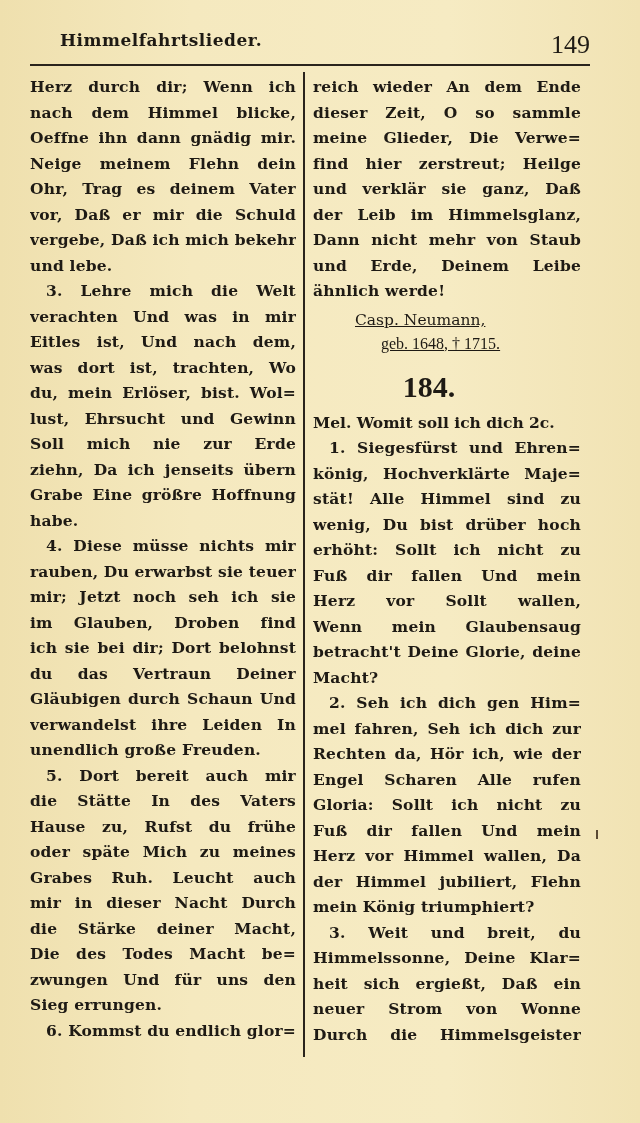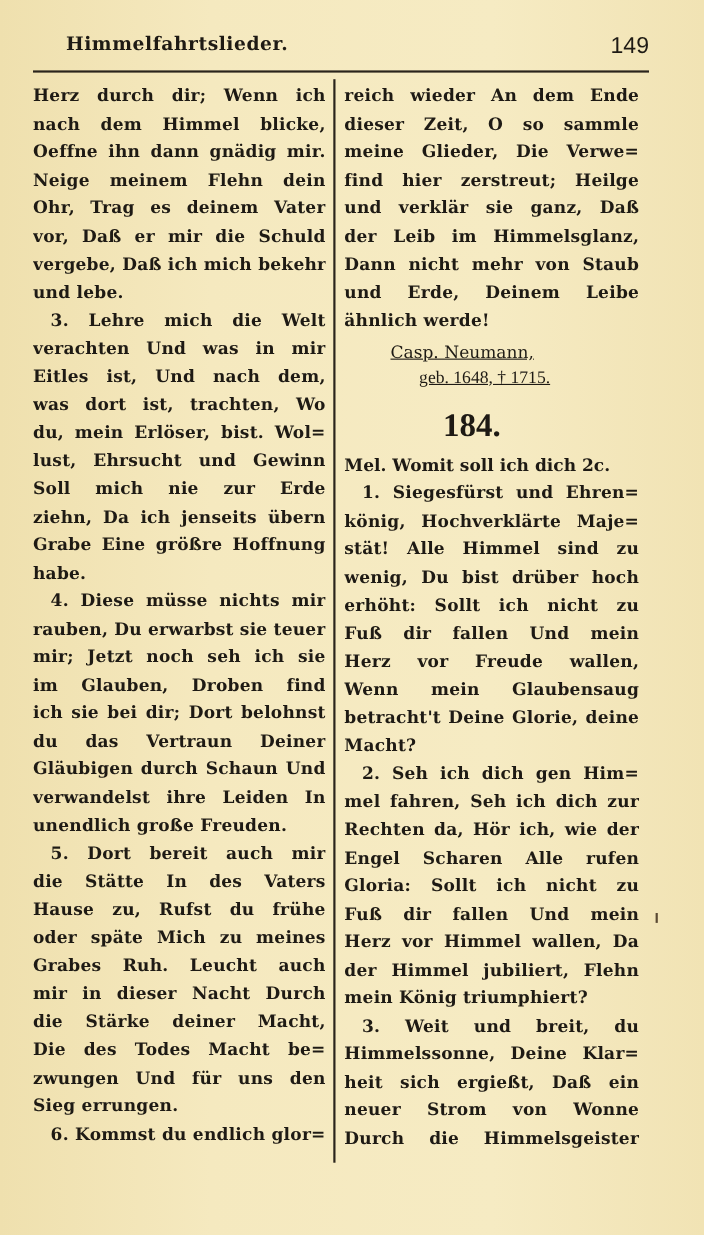--- a/index.html
+++ b/index.html
@@ -35,22 +35,22 @@
       font-family: "DejaVu Serif", serif;
       font-weight: bold;
       font-size: 17px;
       letter-spacing: 0.5px;
       padding-left: 30px;
     }
     .page-number {
       position: absolute;
       right: 0;
       top: 0;
-      font-family: Liberation Sans, sans-serif;
-      font-size: 21px;
+      font-family: Liberation Serif, serif;
+      font-size: 26px;
     }
     .header-rule {
       position: absolute;
       top: 64px;
       left: 30px;
       width: 560px;
       height: 2px;
       background: #2a241c;
     }
     .column-divider {
@@ -204,21 +204,21 @@
     <div class="hymn-number">184.</div>
 
     <div class="melody">Mel. Womit soll ich dich 2c.</div>
 
     <div class="line indent">1. Siegesfürst und Ehren=</div>
     <div class="line">könig, Hochverklärte Maje=</div>
     <div class="line">stät! Alle Himmel sind zu</div>
     <div class="line">wenig, Du bist drüber hoch</div>
     <div class="line">erhöht: Sollt ich nicht zu</div>
     <div class="line">Fuß dir fallen Und mein</div>
-    <div class="line">Herz vor Freude wallen,</div>
+    <div class="line">Herz vor Sollt wallen,</div>
     <div class="line">Wenn mein Glaubensaug</div>
     <div class="line">betracht't Deine Glorie, deine</div>
     <div class="line last">Macht?</div>
     <div class="line indent">2. Seh ich dich gen Him=</div>
     <div class="line">mel fahren, Seh ich dich zur</div>
     <div class="line">Rechten da, Hör ich, wie der</div>
     <div class="line">Engel Scharen Alle rufen</div>
     <div class="line">Gloria: Sollt ich nicht zu</div>
     <div class="line">Fuß dir fallen Und mein</div>
     <div class="line">Herz vor Himmel wallen, Da</div>

